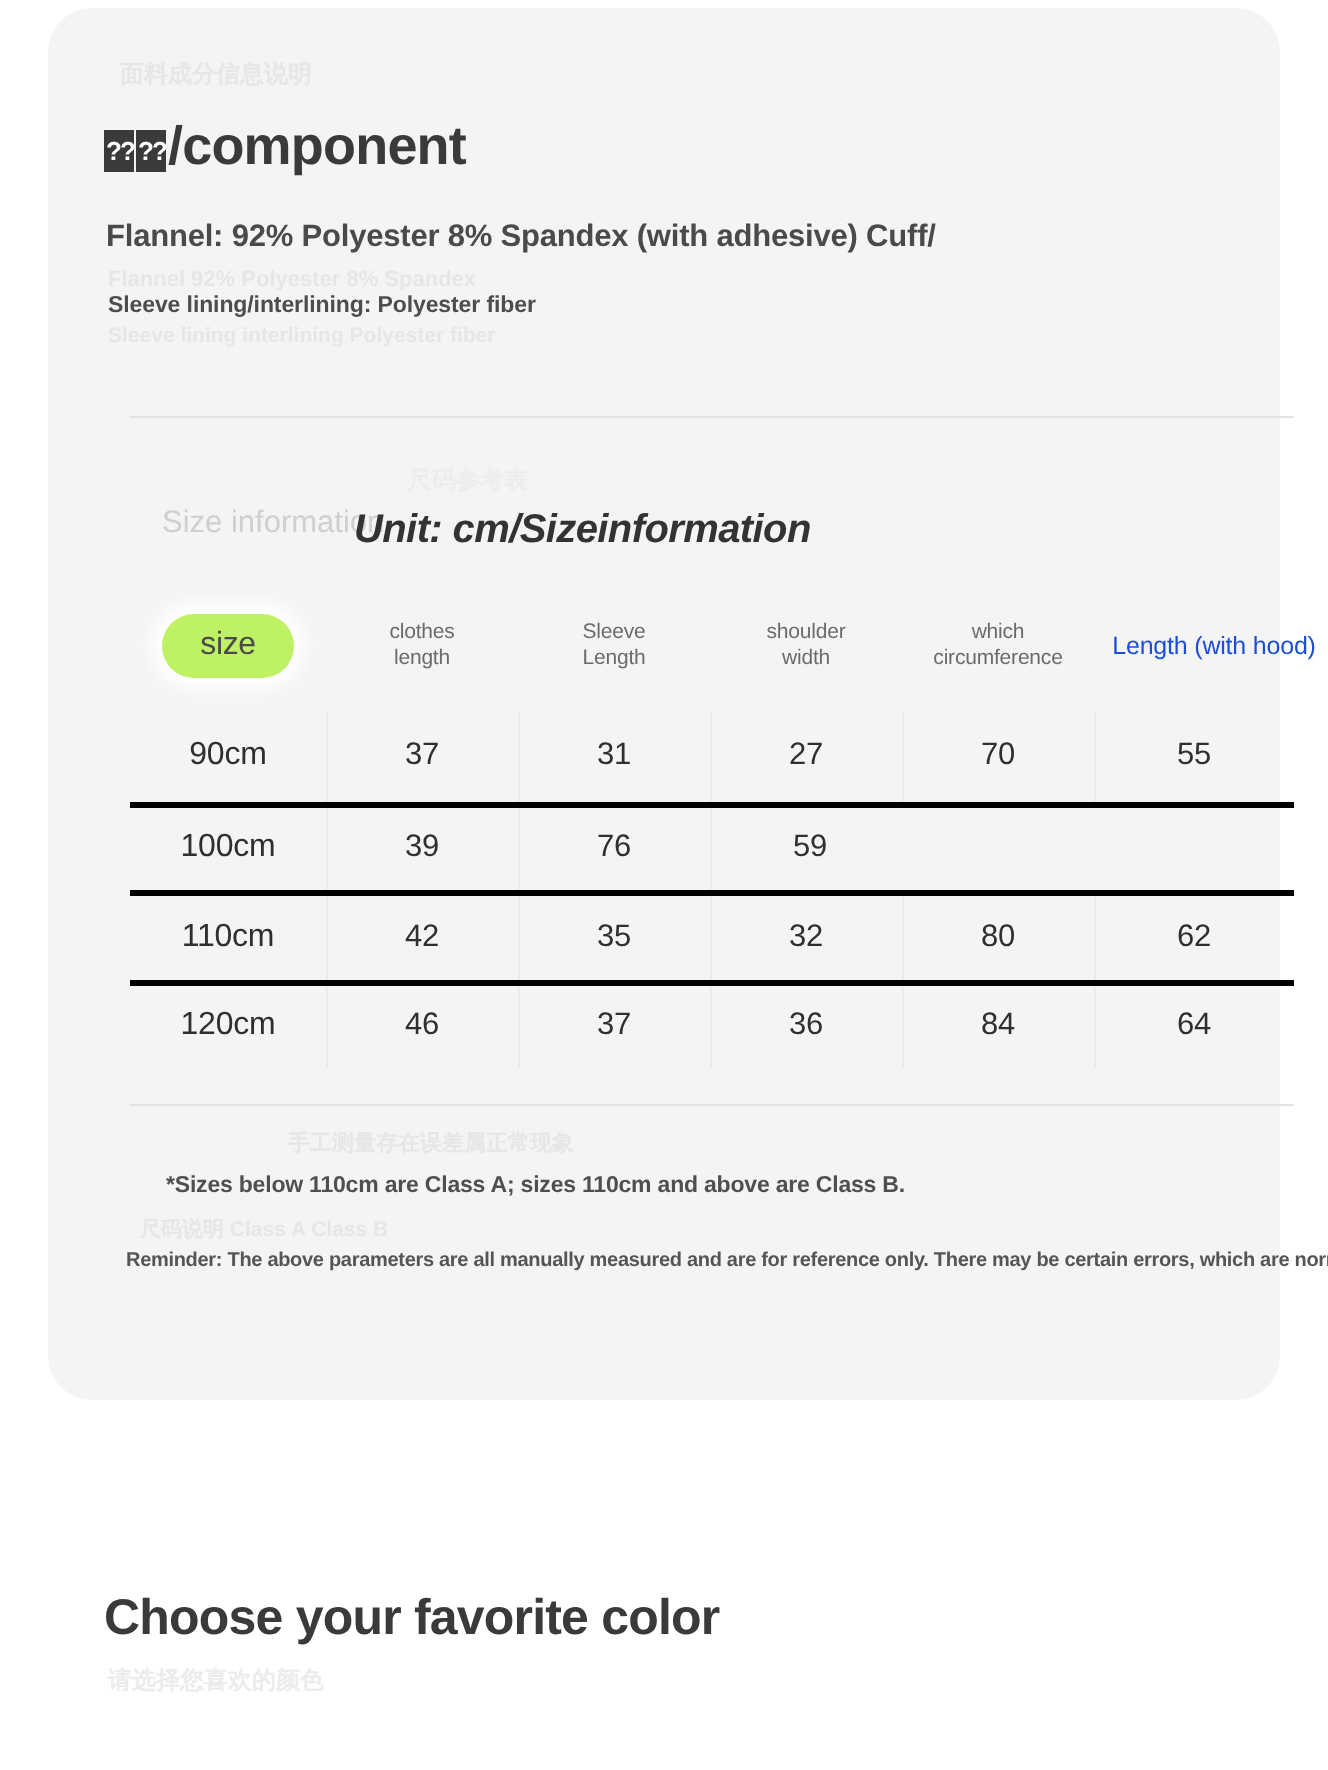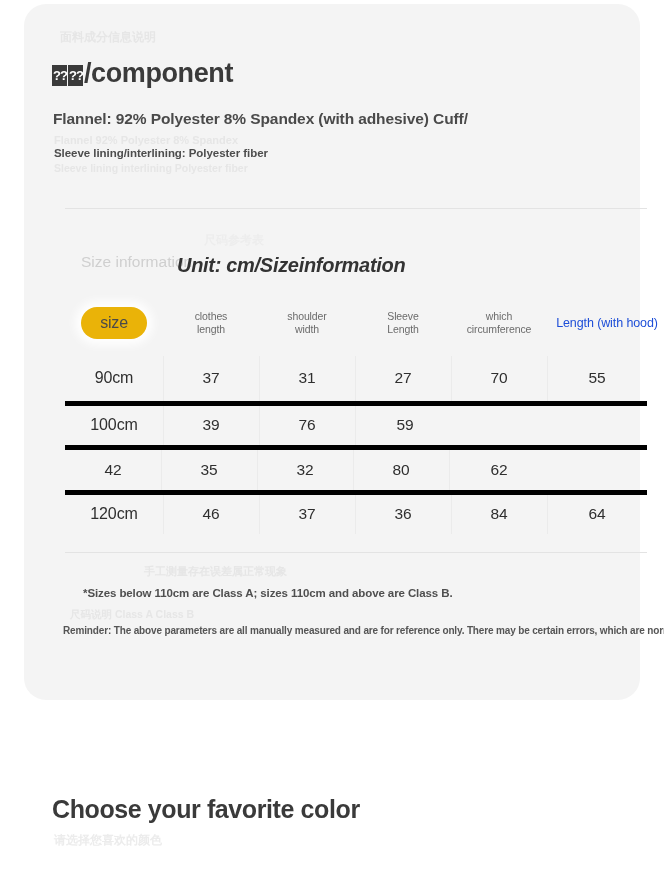--- a/index.html
+++ b/index.html
@@ -134,21 +134,21 @@
   .trow {
     display: flex;
     width: 100%;
     box-sizing: border-box;
   }
   .thead {
     height: 66px;
   }
   .tbody-row {
     height: 44.5px;
-    border-top: 5px solid #000000;
+    border-top: 3px solid #000000;
   }
   .tbody-row.first { border-top: none; }
   .cell {
     display: flex;
     align-items: center;
     justify-content: center;
     text-align: center;
     box-sizing: border-box;
     position: relative;
   }
@@ -177,21 +177,21 @@
     font-weight: 500;
     letter-spacing: -0.1px;
   }
   .hdr-txt.wide {
     font-size: 12.5px;
     color: #1d4ed8;
     white-space: nowrap;
     margin-left: 20px;
   }
   .size-pill {
-    background: #eab308;
+    background: #bef264;
     border-radius: 20px;
     padding: 7px 19px;
     font-size: 16px;
     color: #4a4a4a;
     font-weight: 500;
     letter-spacing: -0.2px;
     box-shadow: 0 0 10px 6px rgba(255,255,255,0.95);
   }
   .cval {
     font-size: 15.5px;
@@ -273,32 +273,32 @@
     <div class="trow thead">
       <div class="cell c0">
         <span class="size-pill">size</span>
       </div>
       <div class="cell c1">
         <div class="hdr-txt">
           <div>clothes</div>
           <div>length</div>
         </div>
       </div>
+      <div class="cell c3">
+        <div class="hdr-txt">
+          <div>Sleeve</div>
+          <div>Length</div>
+        </div>
+      </div>
       <div class="cell c2">
         <div class="hdr-txt">
           <div>shoulder</div>
           <div>width</div>
         </div>
       </div>
-      <div class="cell c3">
-        <div class="hdr-txt">
-          <div>Sleeve</div>
-          <div>Length</div>
-        </div>
-      </div>
       <div class="cell c4">
         <div class="hdr-txt">
           <div>which</div>
           <div>circumference</div>
         </div>
       </div>
       <div class="cell c5">
         <div class="hdr-txt wide">Length (with hood)</div>
       </div>
     </div>
@@ -333,20 +333,23 @@
         </div>
       <div class="cell c4">
           <span class="cval">76</span>
         </div>
       <div class="cell c5">
           <span class="cval">59</span>
         </div>
     </div>
 
     <div class="trow tbody-row">
+      <div class="cell c0">
+          <span class="cval size">110cm</span>
+        </div>
       <div class="cell c1">
           <span class="cval">42</span>
         </div>
       <div class="cell c2">
           <span class="cval">35</span>
         </div>
       <div class="cell c3">
           <span class="cval">32</span>
         </div>
       <div class="cell c4">

